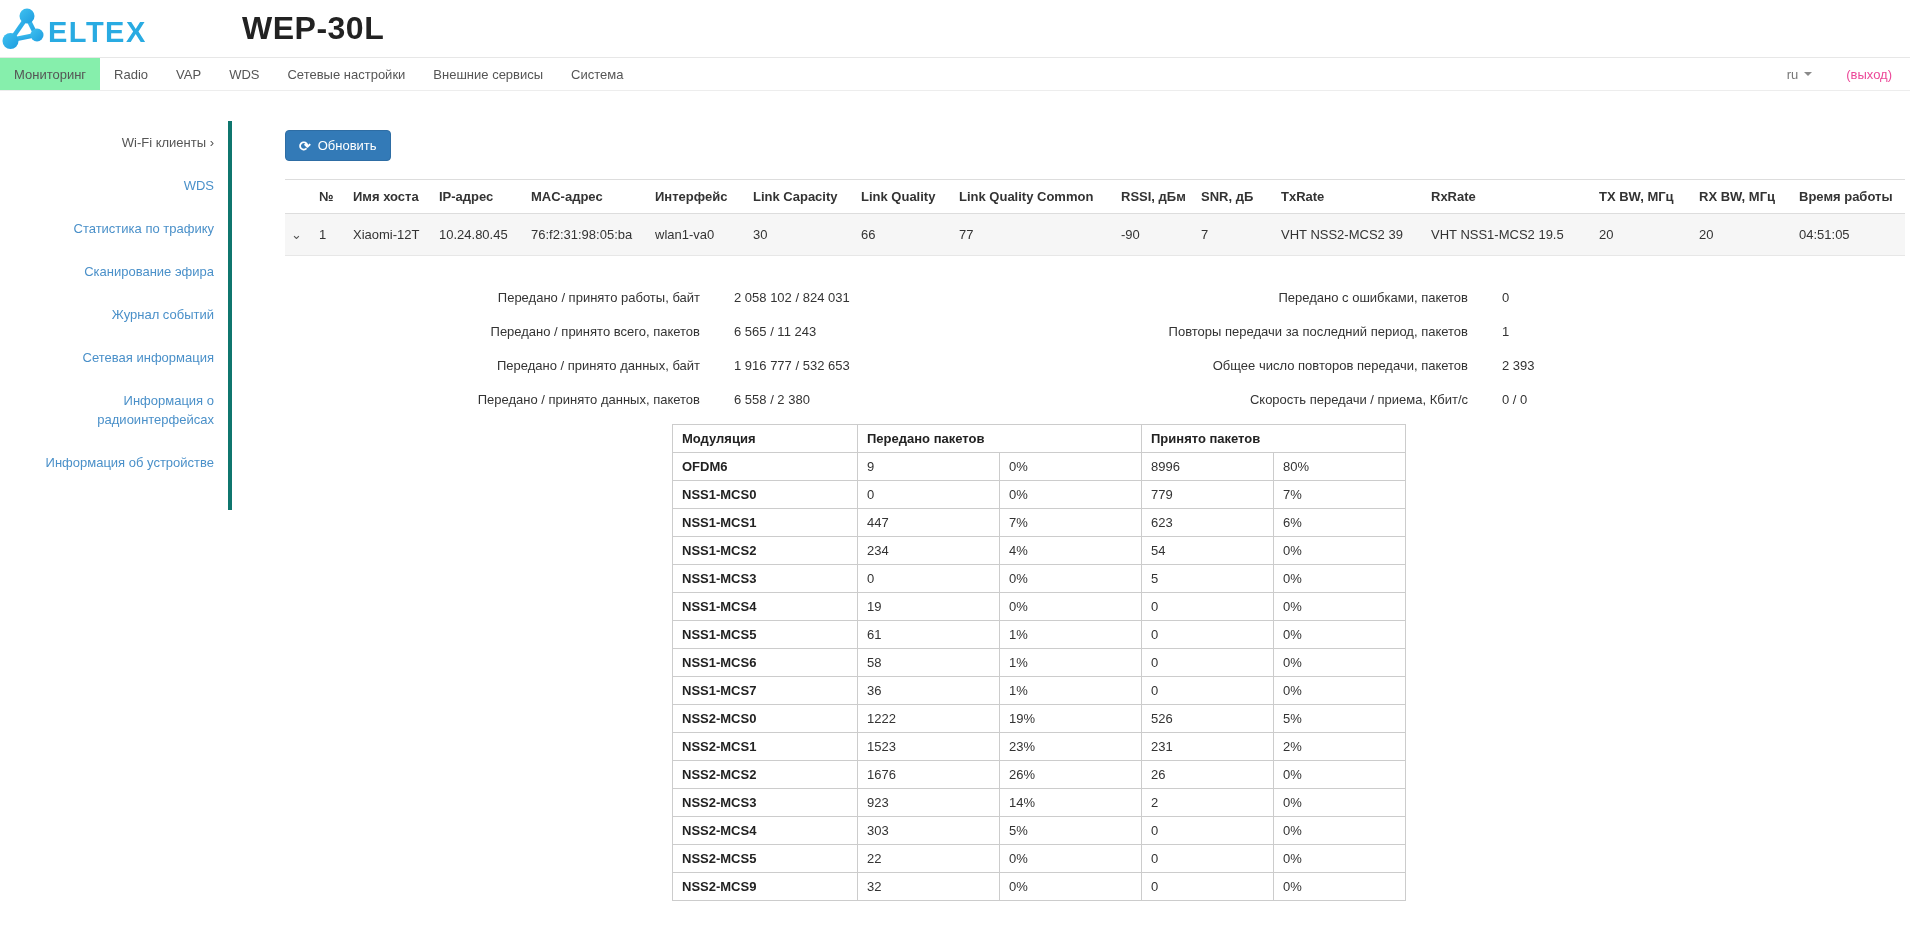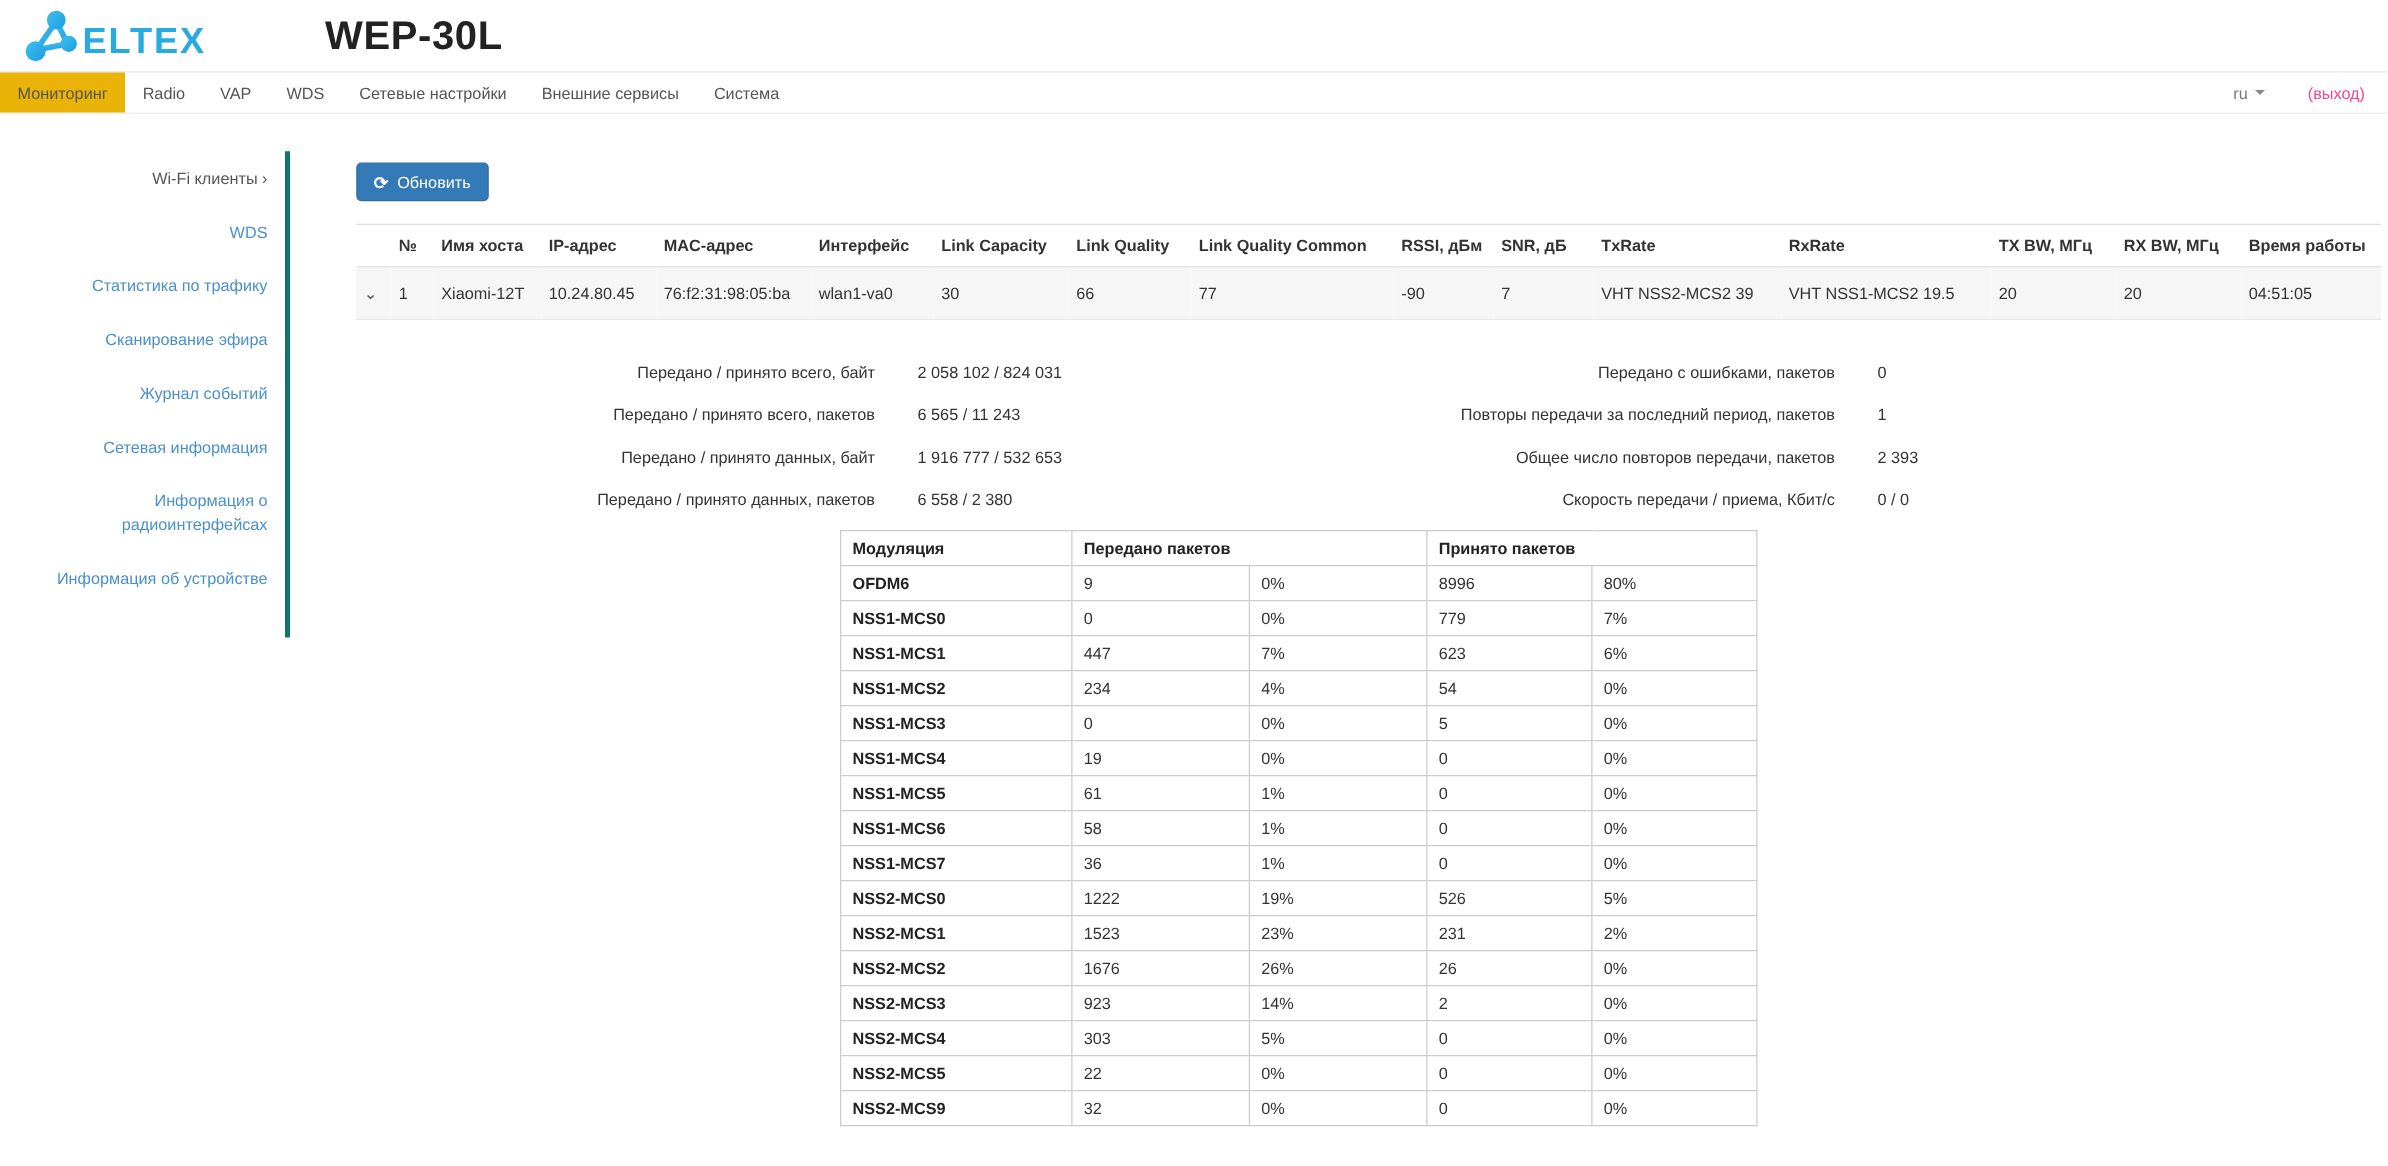--- a/index.html
+++ b/index.html
@@ -7,33 +7,33 @@
   body {
     font-family: "Liberation Sans", sans-serif;
     font-size: 13px;
     color: #333;
     background: #fff;
     overflow: hidden;
   }
   a { text-decoration: none; }
 
   
-  .header { height: 57px; display: flex; align-items: center; padding-left: 20px; }
+  .header { height: 57px; display: flex; align-items: center; padding-left: 2px; }
   .logo { width: 148px; height: 42px; flex: 0 0 auto; }
   .page-title { font-size: 32px; font-weight: bold; color: #222; margin-left: 92px; letter-spacing: .5px; }
 
   
   .nav {
     height: 34px;
     border-top: 1px solid #e7e7e7;
     border-bottom: 1px solid #ededed;
     display: flex; align-items: stretch;
   }
   .tab { display: flex; align-items: center; padding: 0 14px; color: #555; cursor: pointer; }
-  .tab.active { background: #eab308; }
+  .tab.active { background: #86efac; }
   .nav-right { margin-left: auto; display: flex; align-items: center; gap: 34px; padding-right: 18px; }
   .lang { color: #777; cursor: pointer; display: inline-flex; align-items: center; gap: 6px; }
   .caret { width: 0; height: 0; border-left: 4px solid transparent; border-right: 4px solid transparent; border-top: 4px solid #8a8a8a; display: inline-block; }
   .logout { color: #ec4899; cursor: pointer; }
 
   
   .layout { display: flex; height: 842px; }
   .sidebar { width: 232px; flex: 0 0 auto; padding-top: 30px; }
   .menu { border-right: 4px solid #0f766e; display: flex; flex-direction: column; align-items: flex-end; padding: 0 14px 26px 0; min-height: 345px; }
   .side-item { color: #4a90c9; padding: 12px 0; text-align: right; max-width: 186px; line-height: 19px; cursor: pointer; }
@@ -203,21 +203,21 @@
             <td>20</td>
             <td>20</td>
             <td>04:51:05</td>
           </tr>
       </tbody>
     </table>
 
     <div class="detail">
       <div class="stats">
         <div class="stats-grid left">
-            <div class="stat-label">Передано / принято всего, байт</div>
+            <div class="stat-label">Передано / принято работы, байт</div>
             <div class="stat-value">2 058 102 / 824 031</div>
             <div class="stat-label">Передано / принято всего, пакетов</div>
             <div class="stat-value">6 565 / 11 243</div>
             <div class="stat-label">Передано / принято данных, байт</div>
             <div class="stat-value">1 916 777 / 532 653</div>
             <div class="stat-label">Передано / принято данных, пакетов</div>
             <div class="stat-value">6 558 / 2 380</div>
           </div>
         <div class="stats-grid right">
             <div class="stat-label">Передано с ошибками, пакетов</div>

